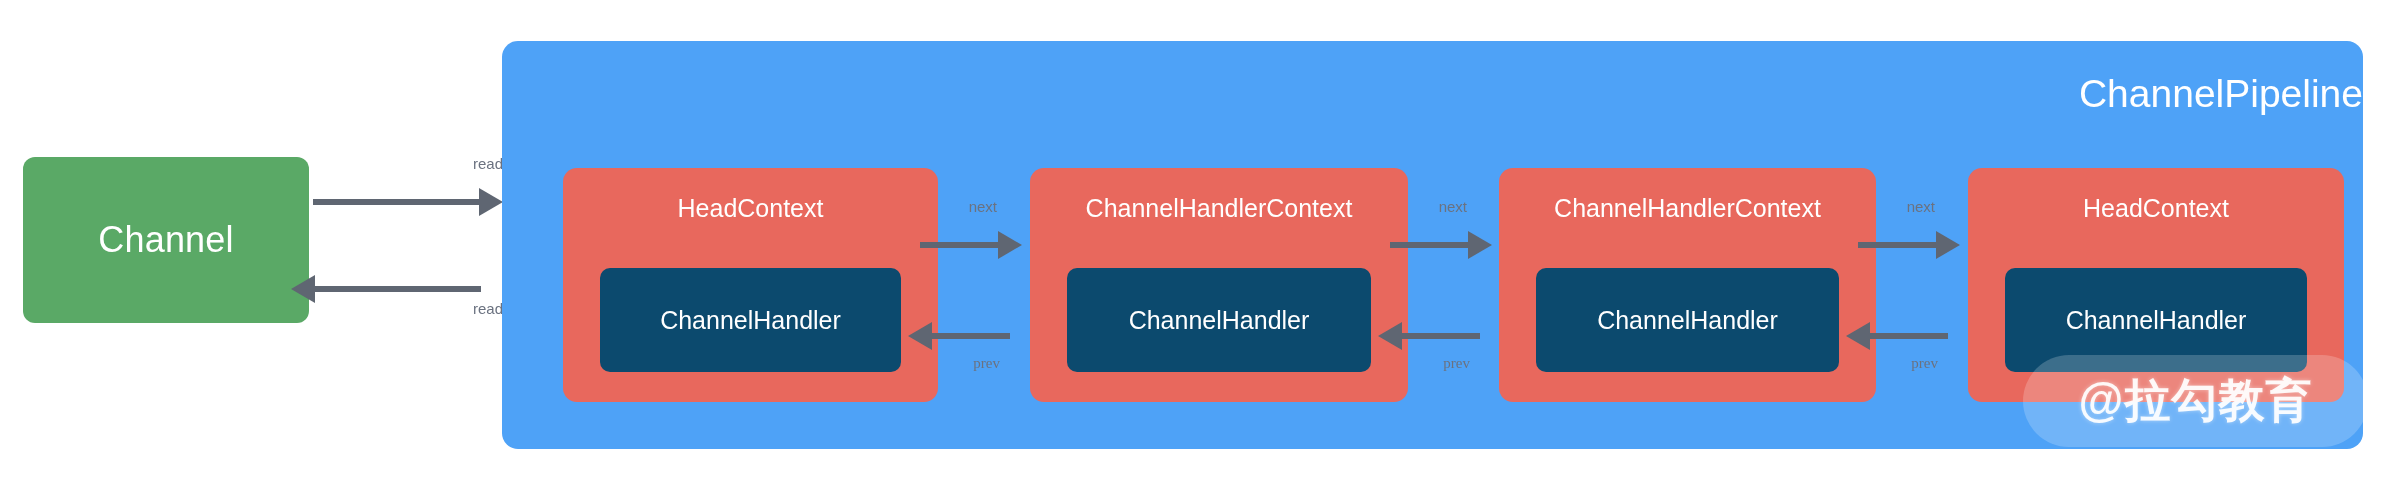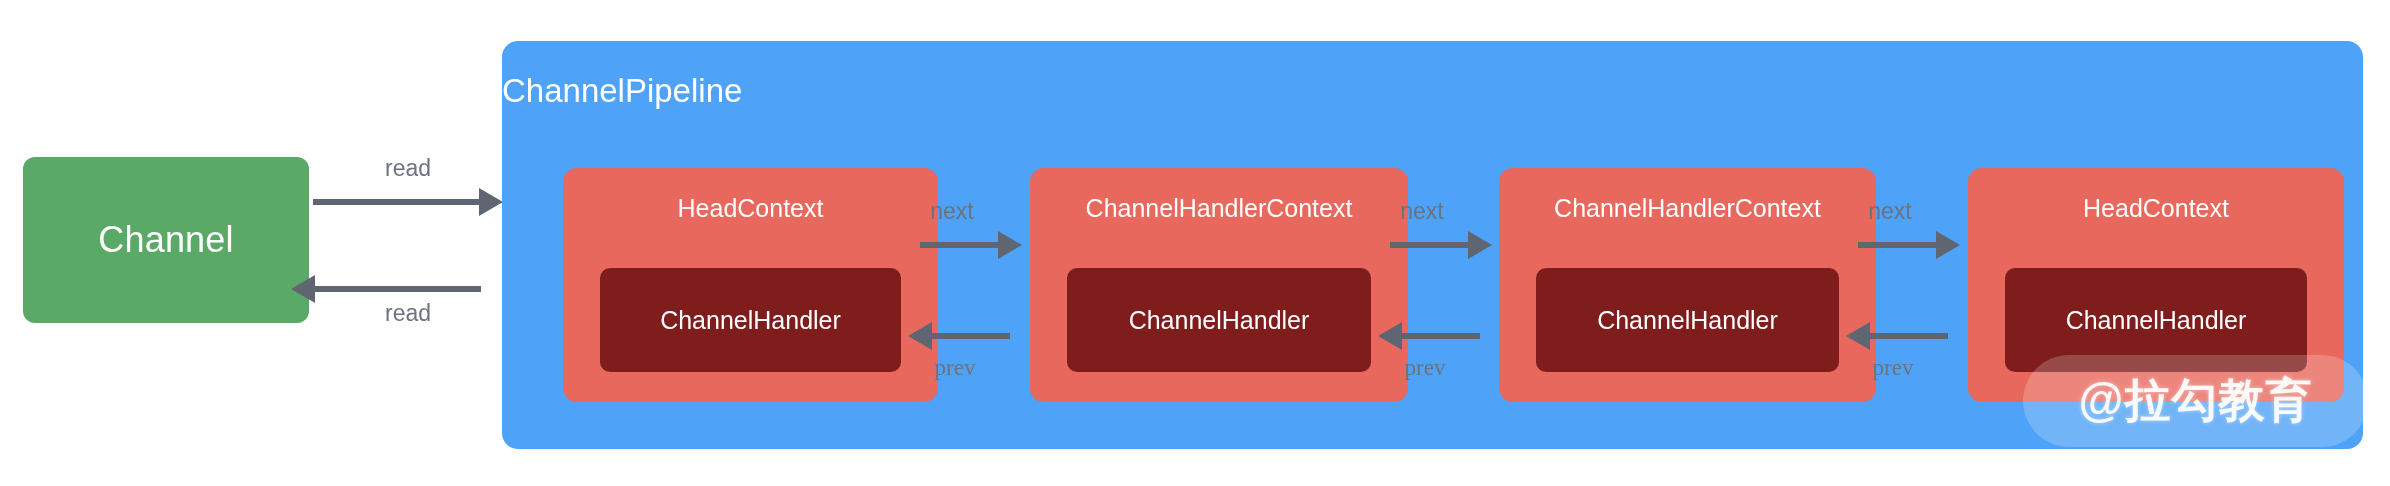--- a/index.html
+++ b/index.html
@@ -19,57 +19,57 @@
   .channel-box .label{
     color:#ffffff;font-size:36px;font-weight:400;letter-spacing:.2px;
   }
 
   
   .pipeline{
     position:absolute;left:502px;top:41px;width:1861px;height:408px;
     background:#4ea2f7;border-radius:16px;
   }
   .pipeline-title{
-    position:absolute;left:0;top:31px;width:100%;text-align:left;
-    color:#ffffff;font-size:33px;font-weight:400;
+    position:absolute;left:0;top:31px;width:100%;text-align:right;
+    color:#ffffff;font-size:39px;font-weight:400;
   }
 
   
   .ctx{
     position:absolute;top:168px;height:234px;
     background:#e8685d;border-radius:14px;padding-left:31px;
   }
   .ctx-title{
     position:absolute;left:0;top:26px;width:100%;text-align:center;
     color:#ffffff;font-size:25px;font-weight:400;white-space:nowrap;
   }
   .handler{
     position:absolute;left:37px;right:37px;top:100px;height:104px;
-    background:#7f1d1d;border-radius:10px;
+    background:#0c4a6e;border-radius:10px;
     display:flex;align-items:center;justify-content:center;
   }
   .handler .label{color:#ffffff;font-size:25px;font-weight:400;white-space:nowrap;}
 
   .ctx-1{left:563px;width:344px;}
   .ctx-2{left:1030px;width:347px;}
   .ctx-3{left:1499px;width:346px;}
   .ctx-4{left:1968px;width:345px;}
 
   
   .arrow{position:absolute;height:6px;background:#5f6672;}
   .arrow .head{
     position:absolute;top:-11px;width:0;height:0;
     border-top:14px solid transparent;border-bottom:14px solid transparent;
   }
   .arrow.right .head{right:-22px;border-left:24px solid #5f6672;}
   .arrow.left  .head{left:-22px; border-right:24px solid #5f6672;}
 
   .arrow-label{
-    position:absolute;color:#6b7280;font-size:23px;font-weight:400;
-    white-space:nowrap;text-align:center;
+    position:absolute;color:#6b7280;font-size:15px;font-weight:400;
+    white-space:nowrap;text-align:right;
   }
 
   
   .a-read {left:313px;top:199px;width:168px;}
   .l-read {left:313px;top:155px;width:190px;}
   .a-write{left:313px;top:286px;width:168px;}
   .l-write{left:313px;top:300px;width:190px;}
 
   
   .a-next{top:242px;width:80px;}

